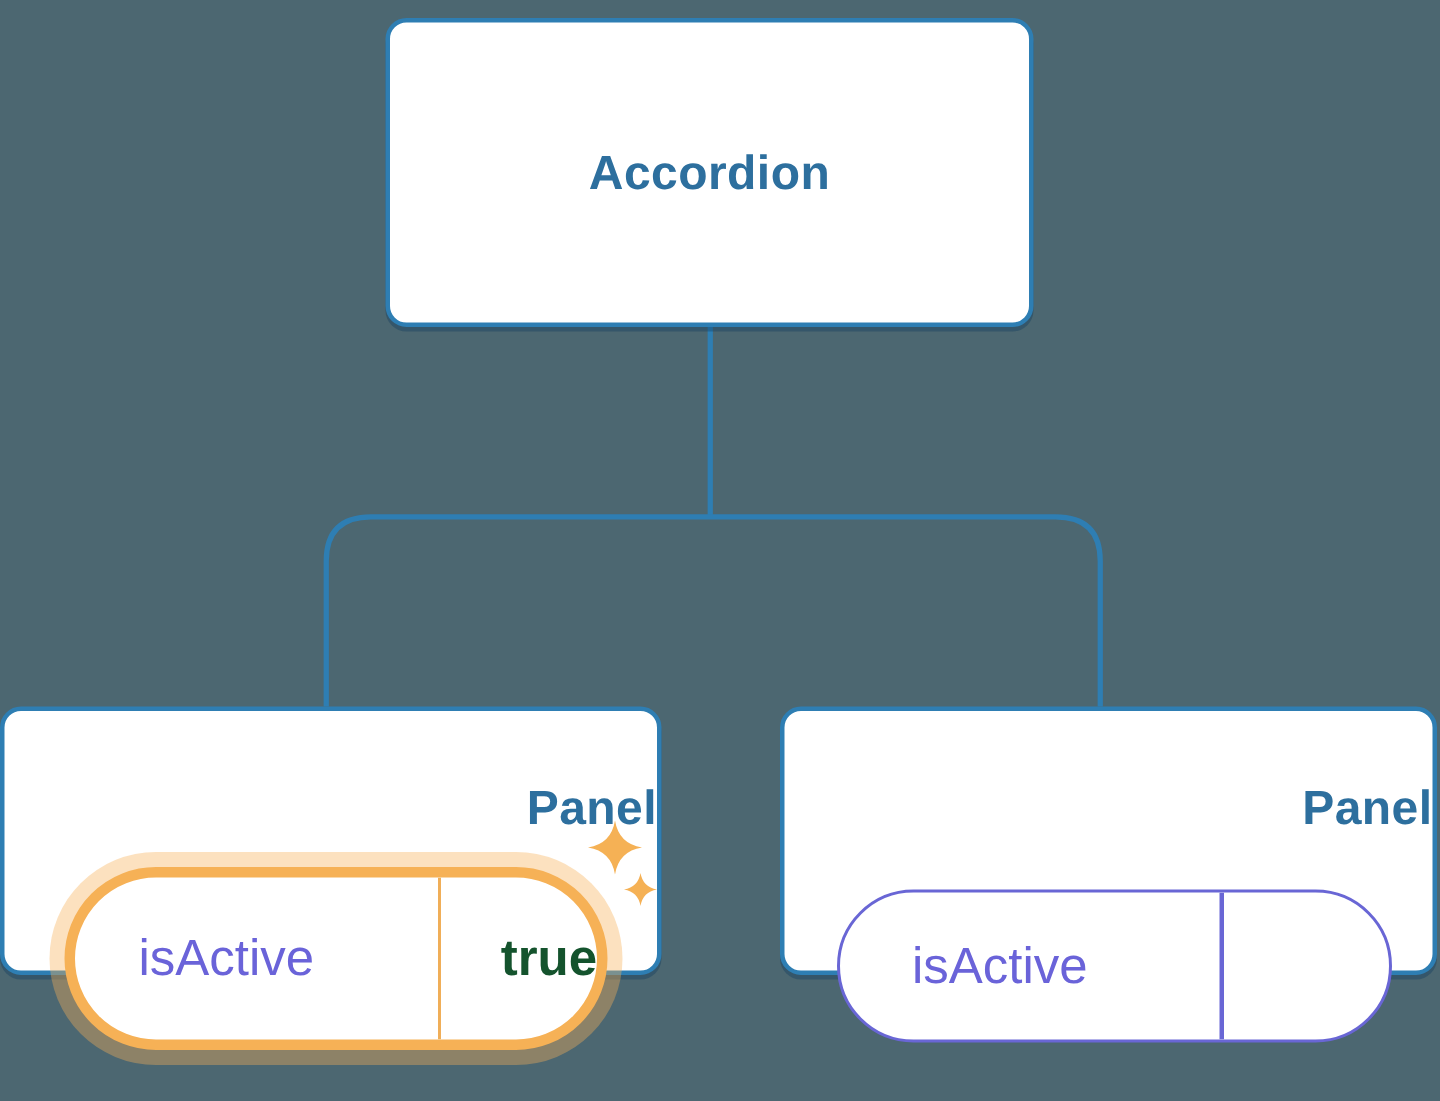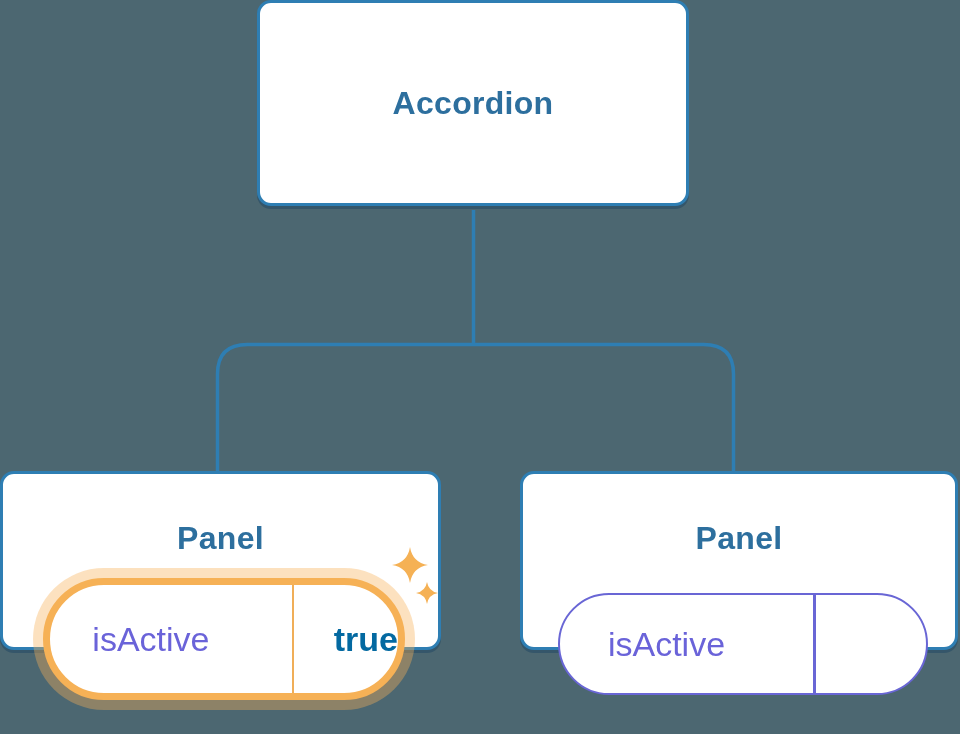--- a/index.html
+++ b/index.html
@@ -25,39 +25,39 @@
   .node {
     position: absolute;
     box-sizing: border-box;
     background: #ffffff;
     border: 3px solid #2E7EB3;
     border-radius: 14px;
     box-shadow: 0 3px 0 rgba(16, 61, 94, 0.38);
   }
   .root-node {
     left: 257px;
-    top: 0;
+    top: 12px;
     width: 432px;
     height: 206px;
     display: flex;
     align-items: center;
     justify-content: center;
     text-align: center;
   }
   .node-label {
     font-size: 32px;
     font-weight: 600;
     color: #2D6F9E;
     letter-spacing: 0.3px;
   }
   .panel-node {
     top: 471px;
     width: 441px;
     height: 179px;
-    text-align: center;
+    text-align: right;
   }
   .panel-node.left  { left: 0px; }
   .panel-node.right { left: 520px; width: 438px; }
   .panel-title {
     display: block;
     margin-top: 46px;
     font-size: 32px;
     font-weight: 600;
     color: #2D6F9E;
   }
@@ -87,21 +87,21 @@
     border: 7px solid #F6B156;
     box-shadow: 0 0 0 10px rgba(246, 177, 86, 0.38);
   }
   .active-pill .pill-cell.name { width: 206px; }
   .active-pill .pill-divider {
     width: 2px;
     background: #F0AE58;
   }
   .active-pill .pill-cell.value {
     font-weight: 700;
-    color: #0369a1;
+    color: #14532d;
   }
   .inactive-pill {
     left: 35px;
     top: 119px;
     width: 370px;
     height: 102px;
     border: 2.5px solid #6966D5;
   }
   .inactive-pill .pill-cell.name { width: 213px; }
   .inactive-pill .pill-divider {

